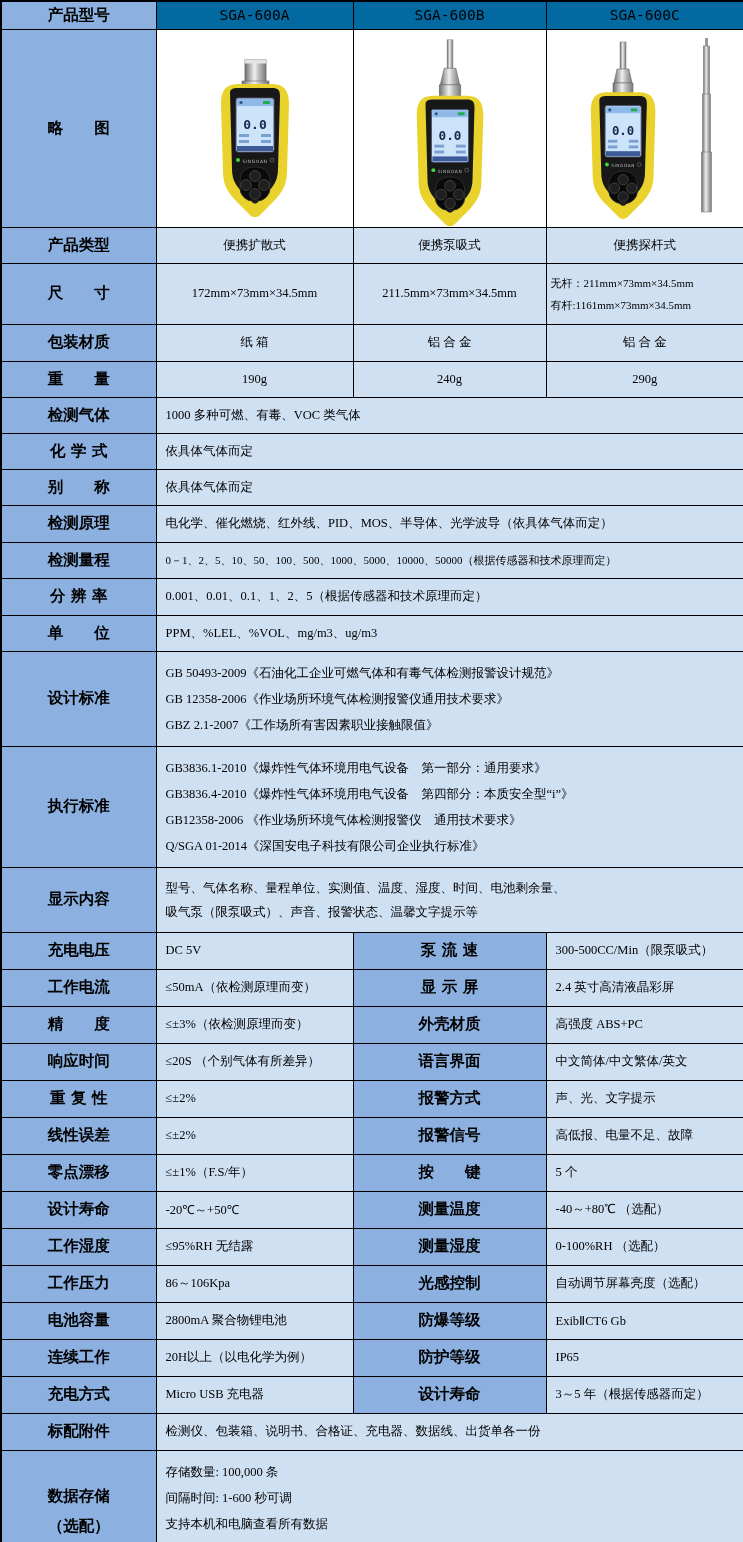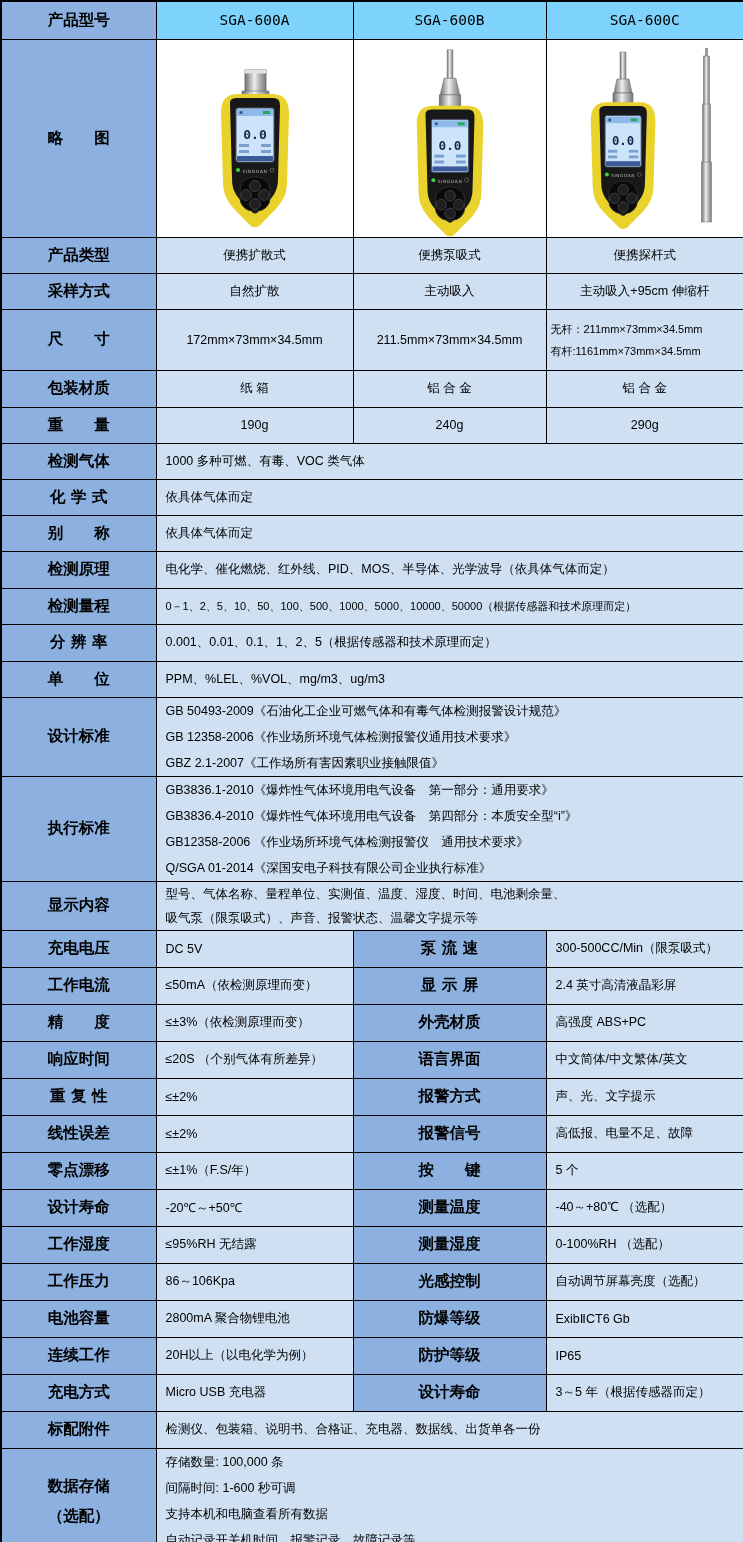--- a/index.html
+++ b/index.html
@@ -4,33 +4,33 @@
 <style>
   html,body{margin:0;padding:0;background:#fff;}
   body{font-family:"DejaVu Sans",sans-serif;}
   .wrap{width:743px;}
   table{border-collapse:collapse;table-layout:fixed;width:743px;border:2px solid #000;}
   td{border:1px solid #000;overflow:hidden;vertical-align:middle;}
   col.c0{width:155px;} col.c1{width:197px;} col.c2{width:193px;} col.c3{width:198px;}
 
   td.lab{background:#8cb1e0;font-weight:bold;text-align:center;font-size:15.5px;color:#000;}
   td.val{background:#cfe0f3;font-size:12.5px;color:#000;
-         font-family:Liberation Sans, sans-serif;}
+         font-family:Liberation Serif, serif;}
   td.img{background:#ffffff;text-align:center;padding:0;}
   td.c{text-align:center;}
-  td.l{text-align:left;padding:0 9px;}
+  td.l{text-align:left;padding:8px 9px;}
   td.pre{white-space:pre-line;line-height:26px;}
   td.pre2{white-space:pre-line;line-height:24px;}
   td.fit{font-size:11px;letter-spacing:0;}
   td.fit2{font-size:11px;padding:8px 4px;line-height:22px;}
-  td.hdr{background:#7dd3fc;font-size:14.5px;text-align:center;
+  td.hdr{background:#0369a1;font-size:14.5px;text-align:center;
          font-family:"DejaVu Sans Mono","DejaVu Sans",sans-serif;}
   td.lab.pre{line-height:30px;}
 
-  tr.r38{height:38px;} tr.r197{height:197px;} tr.r36{height:36px;} tr.r37{height:37px;}
+  tr.r38{height:28px;} tr.r197{height:197px;} tr.r36{height:36px;} tr.r37{height:37px;}
   tr.r56{height:56px;} tr.r78{height:78px;} tr.r105{height:105px;} tr.r49{height:49px;margin-top:16px;}
   tr.r102{height:102px;}
   svg{display:block;margin:0 auto;}
 </style>
 </head>
 <body>
 
 <svg width="0" height="0" style="position:absolute" aria-hidden="true">
   <defs>
     <linearGradient id="metal" x1="0" y1="0" x2="1" y2="0">
@@ -114,26 +114,20 @@
       </svg>
     </td>
   </tr>
 
   <tr class="r36">
     <td class="lab">产品类型</td>
     <td class="val c">便携扩散式</td>
     <td class="val c">便携泵吸式</td>
     <td class="val c">便携探杆式</td>
   </tr>
-  <tr class="r36">
-    <td class="lab">采样方式</td>
-    <td class="val c">自然扩散</td>
-    <td class="val c">主动吸入</td>
-    <td class="val c">主动吸入+95cm 伸缩杆</td>
-  </tr>
   <tr class="r56">
     <td class="lab">尺　　寸</td>
     <td class="val c">172mm×73mm×34.5mm</td>
     <td class="val c">211.5mm×73mm×34.5mm</td>
     <td class="val l pre fit2">无杆：211mm×73mm×34.5mm
 有杆:1161mm×73mm×34.5mm</td>
   </tr>
   <tr class="r37">
     <td class="lab">包装材质</td>
     <td class="val c">纸 箱</td>

